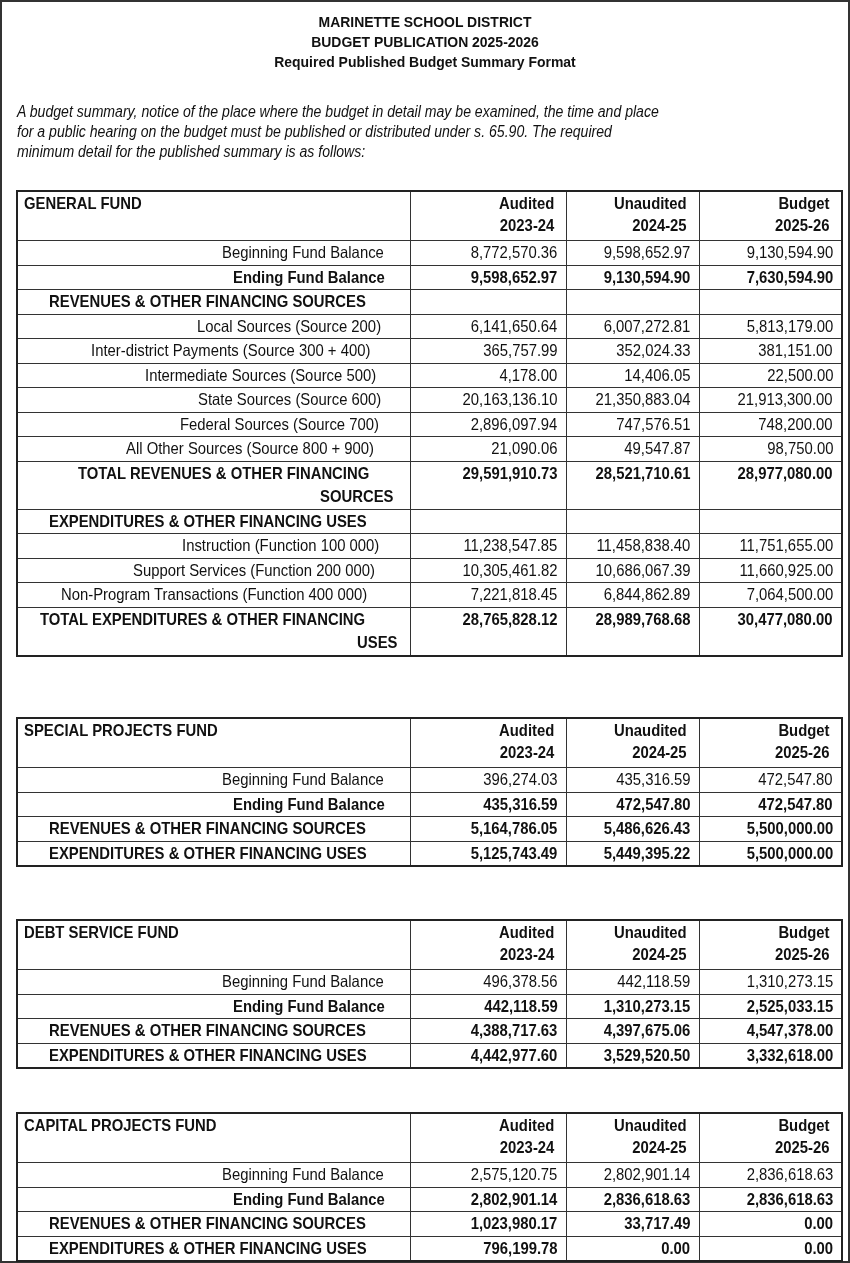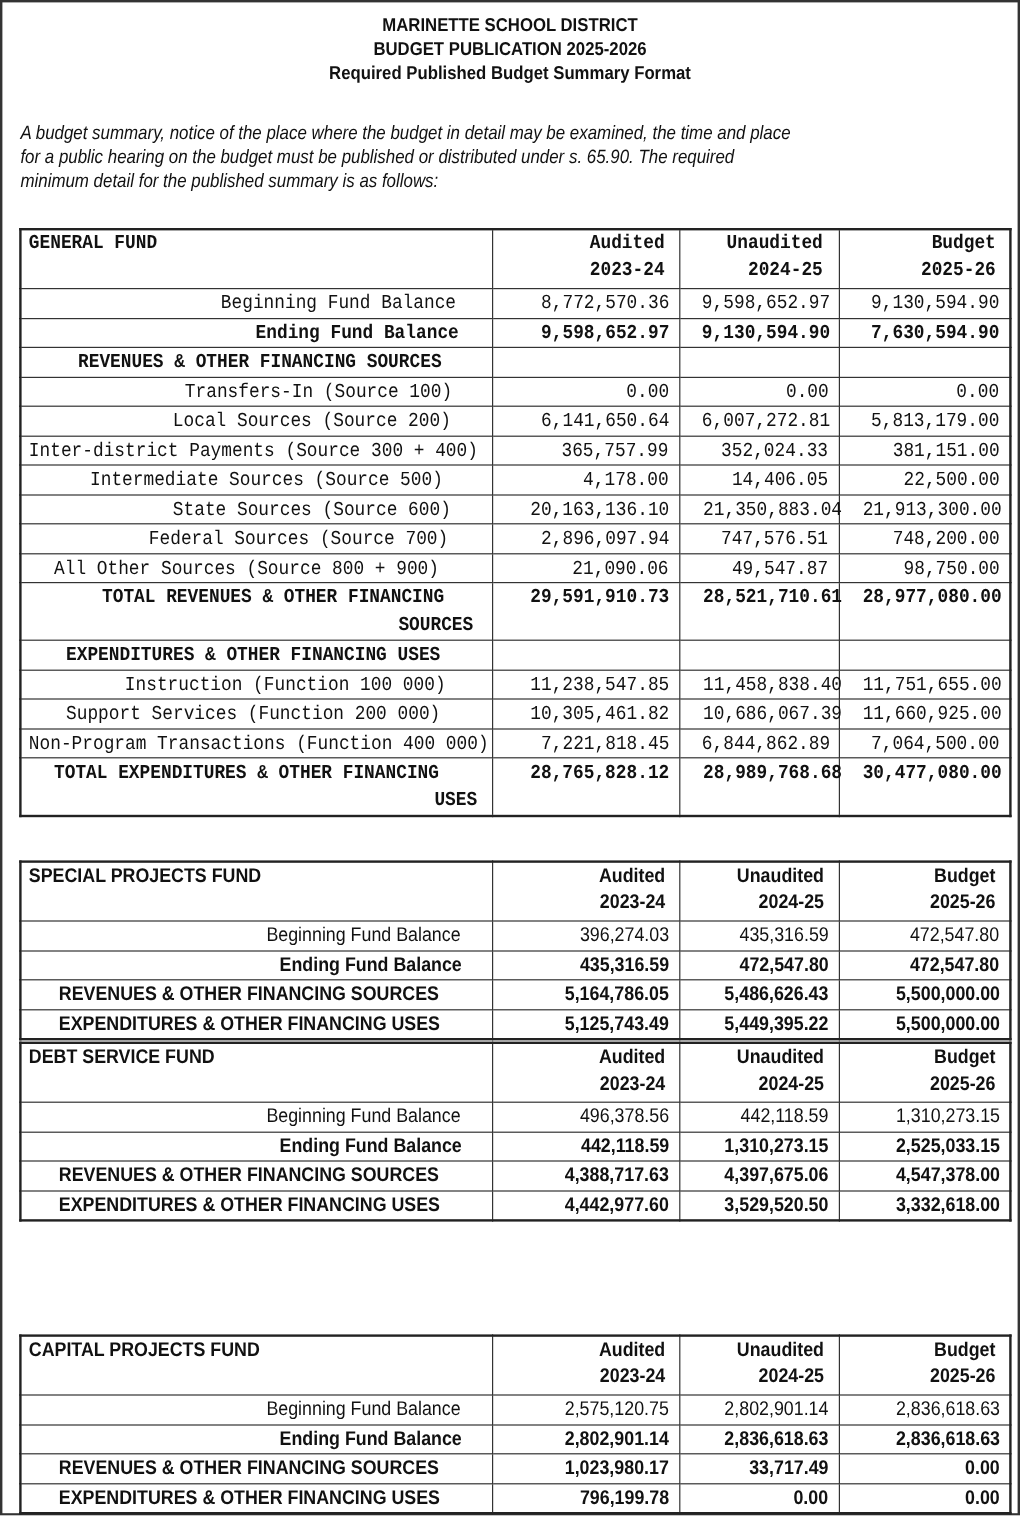--- a/index.html
+++ b/index.html
@@ -57,21 +57,21 @@
   <div>Required Published Budget Summary Format</div>
 </div>
 
 <div class="intro">
   <div>A budget summary, notice of the place where the budget in detail may be examined, the time and place</div>
   <div>for a public hearing on the budget must be published or distributed under s. 65.90.  The required</div>
   <div>minimum detail for the published summary is as follows:</div>
 </div>
 
 <div id="tables">
-  <table class="fund" style="top: 190px; font-family: Liberation Mono, monospace;">
+  <table class="fund" style="top: 190px;">
     <colgroup>
         <col class="c-label">
         <col class="c-a">
         <col class="c-b">
         <col class="c-c">
       </colgroup>
     <thead>
       <tr class="hdr-row">
         <th class="fund-title"><span class="txt">GENERAL FUND</span></th>
         <th class="col-head"><span class="txt"><div>Audited</div><div>2023-24</div></span></th>
@@ -90,26 +90,20 @@
           <td class="lbl"><span class="txt">Ending Fund Balance</span></td>
           <td class="num"><span class="txt">9,598,652.97</span></td>
           <td class="num"><span class="txt">9,130,594.90</span></td>
           <td class="num"><span class="txt">7,630,594.90</span></td>
         </tr>
         <tr class="row bold">
           <td class="lbl"><span class="txt">REVENUES &amp; OTHER FINANCING SOURCES</span></td>
           <td class="num"><span class="txt"></span></td>
           <td class="num"><span class="txt"></span></td>
           <td class="num"><span class="txt"></span></td>
-        </tr>
-        <tr class="row">
-          <td class="lbl"><span class="txt">Transfers-In (Source 100)</span></td>
-          <td class="num"><span class="txt">0.00</span></td>
-          <td class="num"><span class="txt">0.00</span></td>
-          <td class="num"><span class="txt">0.00</span></td>
         </tr>
         <tr class="row">
           <td class="lbl"><span class="txt">Local Sources (Source 200)</span></td>
           <td class="num"><span class="txt">6,141,650.64</span></td>
           <td class="num"><span class="txt">6,007,272.81</span></td>
           <td class="num"><span class="txt">5,813,179.00</span></td>
         </tr>
         <tr class="row">
           <td class="lbl"><span class="txt">Inter-district Payments (Source 300 + 400)</span></td>
           <td class="num"><span class="txt">365,757.99</span></td>
@@ -221,21 +215,21 @@
         </tr>
         <tr class="row bold">
           <td class="lbl"><span class="txt">EXPENDITURES &amp; OTHER FINANCING USES</span></td>
           <td class="num"><span class="txt">5,125,743.49</span></td>
           <td class="num"><span class="txt">5,449,395.22</span></td>
           <td class="num"><span class="txt">5,500,000.00</span></td>
         </tr>
       </tbody>
   </table>
 
-  <table class="fund" style="top: 868px;">
+  <table class="fund" style="top: 919px;">
     <colgroup>
         <col class="c-label">
         <col class="c-a">
         <col class="c-b">
         <col class="c-c">
       </colgroup>
     <thead>
       <tr class="hdr-row">
         <th class="fund-title"><span class="txt">DEBT SERVICE FUND</span></th>
         <th class="col-head"><span class="txt"><div>Audited</div><div>2023-24</div></span></th>

